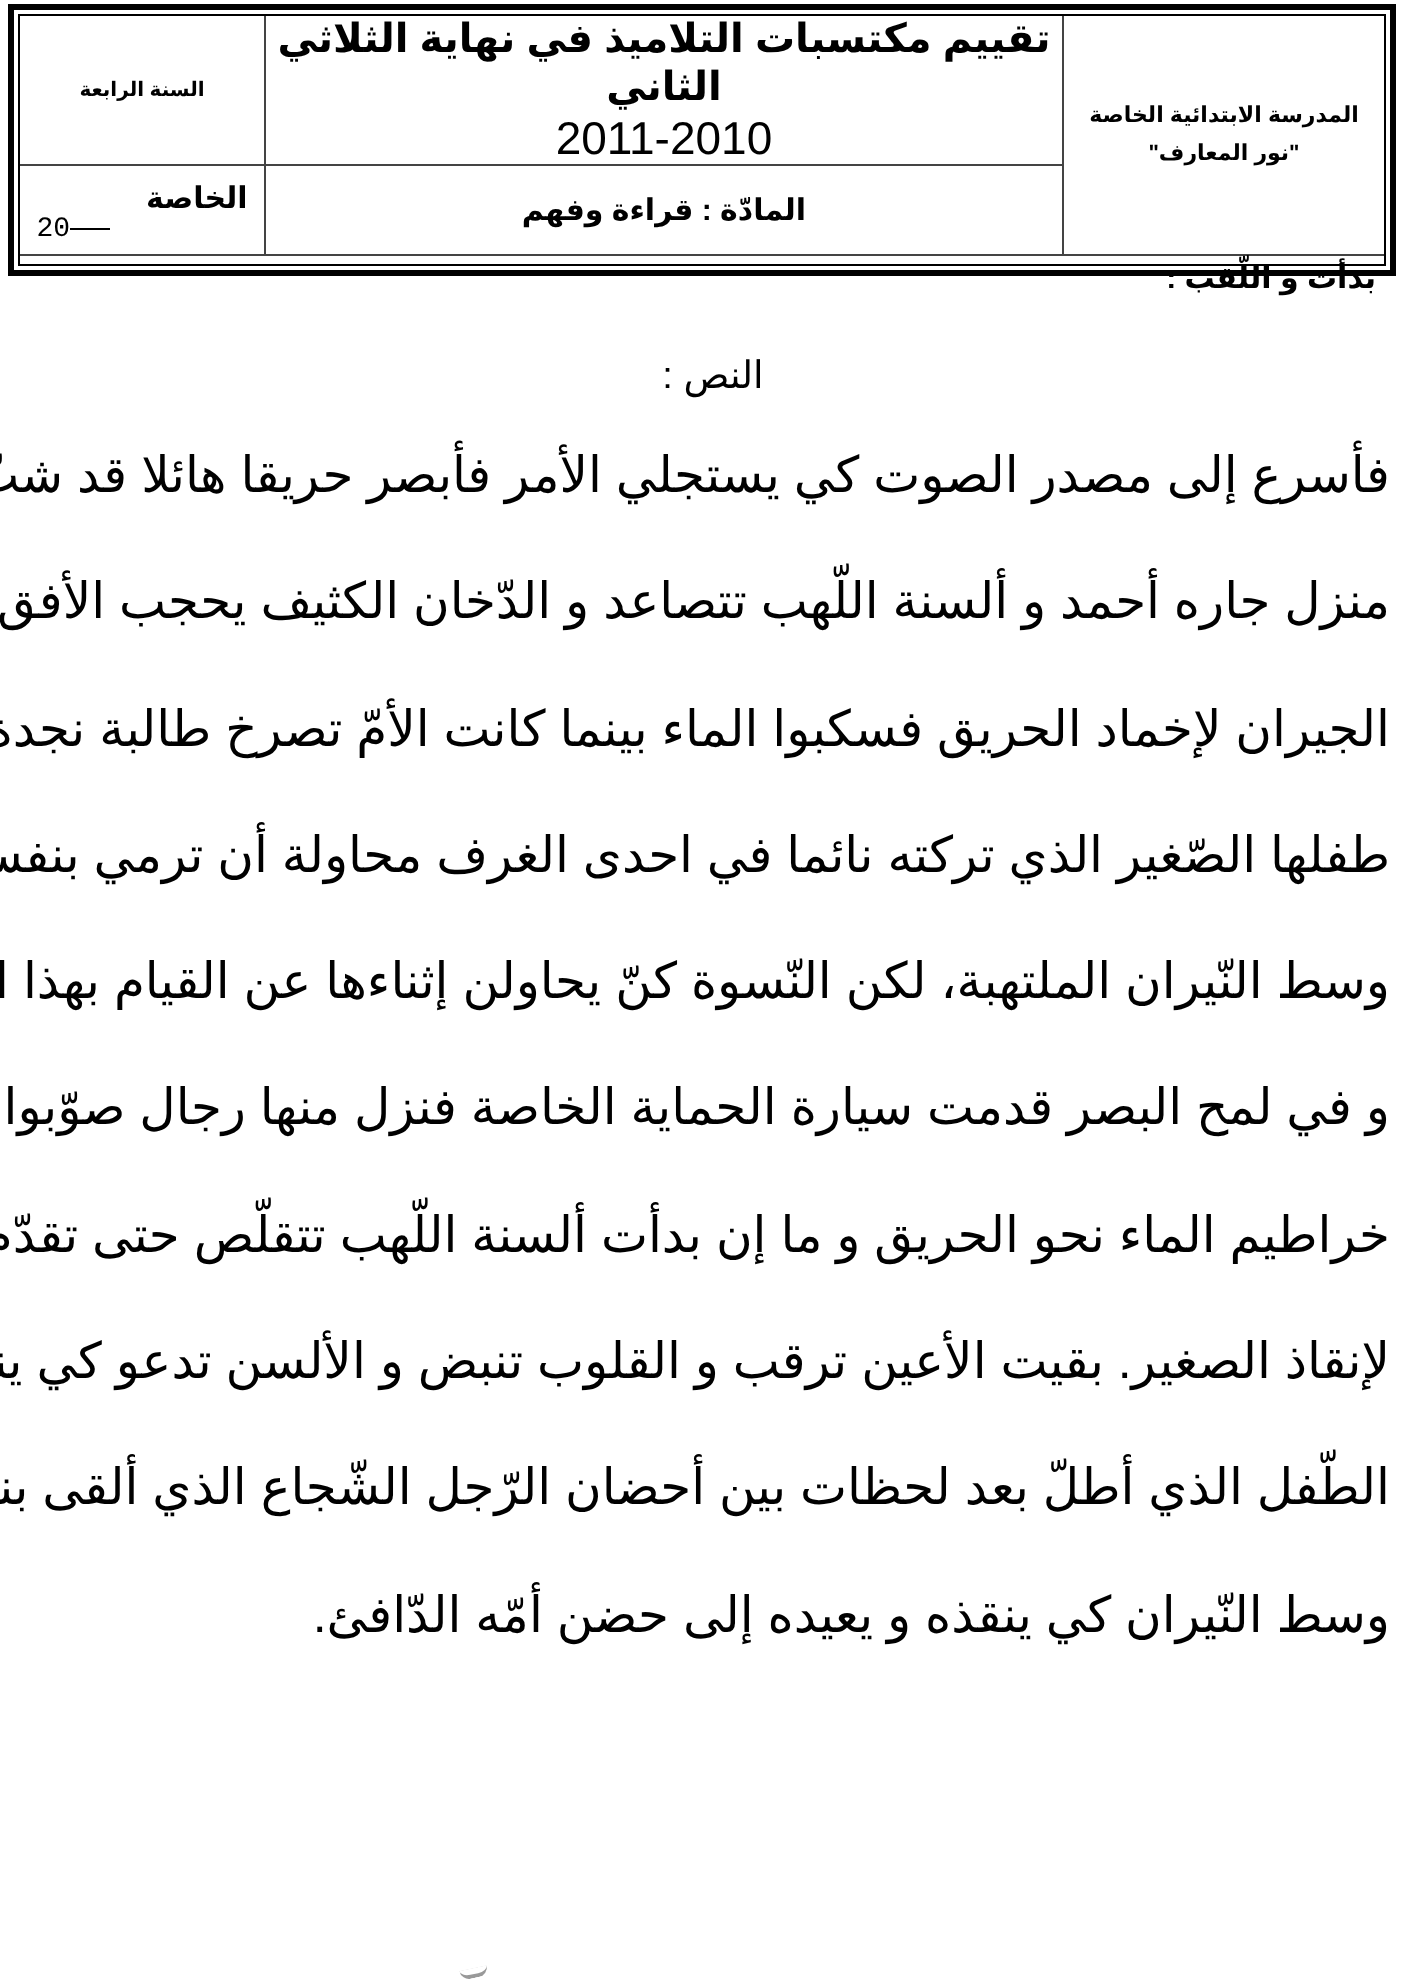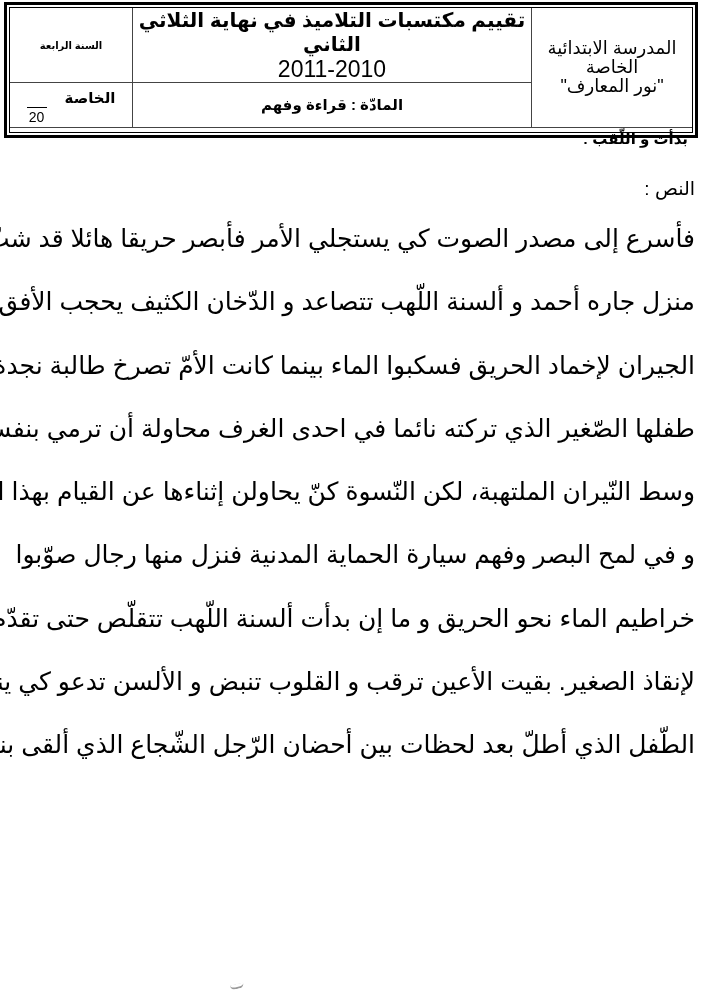--- a/index.html
+++ b/index.html
@@ -45,23 +45,23 @@
       text-align: center;
       vertical-align: middle;
     }
     table.header-table tr:first-child td { border-top: none; }
     table.header-table tr:last-child td { border-bottom: none; }
     table.header-table td:first-child { border-right: none; }
     table.header-table td:last-child { border-left: none; }
 
     .school-cell {
       width: 160px;
-      font-size: 18px;
+      font-size: 11px;
       line-height: 19px;
-      font-weight: 400;
+      font-weight: 700;
     }
     .title-cell {
       height: 56px;
       font-size: 20px;
       font-weight: 700;
       line-height: 24px;
     }
     .title-cell .year {
       display: block;
       font-weight: 400;
@@ -90,23 +90,22 @@
       display: flex;
       flex-direction: row;
       direction: rtl;
       justify-content: center;
       align-items: flex-start;
       gap: 18px;
       padding-top: 2px;
     }
     .fraction {
       display: inline-flex;
-      flex-direction: column;
       align-items: center;
-      font-family: Liberation Sans, sans-serif;
+      font-family: Liberation Mono, monospace;
       font-weight: 400;
       font-size: 14px;
       line-height: 14px;
       margin-top: 18px;
     }
     .fraction .bar {
       width: 20px;
       height: 1px;
       background: #000;
       margin-bottom: 2px;
@@ -125,20 +124,21 @@
       right: 10px;
       top: 176px;
       direction: rtl;
       text-align: right;
     }
     .text-label {
       font-size: 19px;
       line-height: 26px;
       height: 30px;
       font-weight: 400;
+      text-align: center;
     }
     .text-lines {
       margin: 0;
       padding: 0;
       list-style: none;
     }
     .text-lines li {
       font-size: 25px;
       line-height: 25px;
       height: 63.3px;
@@ -208,20 +208,21 @@
 </div>
 
 <div class="text-section">
   <div class="text-label">النص :</div>
   <ul class="text-lines">
     <li>فأسرع إلى مصدر الصوت كي يستجلي الأمر فأبصر حريقا هائلا قد شبّ في</li>
     <li>منزل جاره أحمد و ألسنة اللّهب تتصاعد و الدّخان الكثيف يحجب الأفق. هبّ</li>
     <li>الجيران لإخماد الحريق فسكبوا الماء بينما كانت الأمّ تصرخ طالبة نجدة</li>
     <li>طفلها الصّغير الذي تركته نائما في احدى الغرف محاولة أن ترمي بنفسها</li>
     <li class="last">وسط النّيران الملتهبة، لكن النّسوة كنّ يحاولن إثناءها عن القيام بهذا العمل.</li>
-    <li>و في لمح البصر وفهم سيارة الحماية المدنية فنزل منها رجال صوّبوا</li>
+    <li>و في لمح البصر قدمت سيارة الحماية الخاصة فنزل منها رجال صوّبوا</li>
     <li>خراطيم الماء نحو الحريق و ما إن بدأت ألسنة اللّهب تتقلّص حتى تقدّم أحدهم</li>
     <li>لإنقاذ الصغير. بقيت الأعين ترقب و القلوب تنبض و الألسن تدعو كي ينجو</li>
     <li>الطّفل الذي أطلّ بعد لحظات بين أحضان الرّجل الشّجاع الذي ألقى بنفسه</li>
+    <li class="last">وسط النّيران كي ينقذه و يعيده إلى حضن أمّه الدّافئ.</li>
   </ul>
 </div>
 
 <div class="scan-mark"></div>
 
 </body></html>

